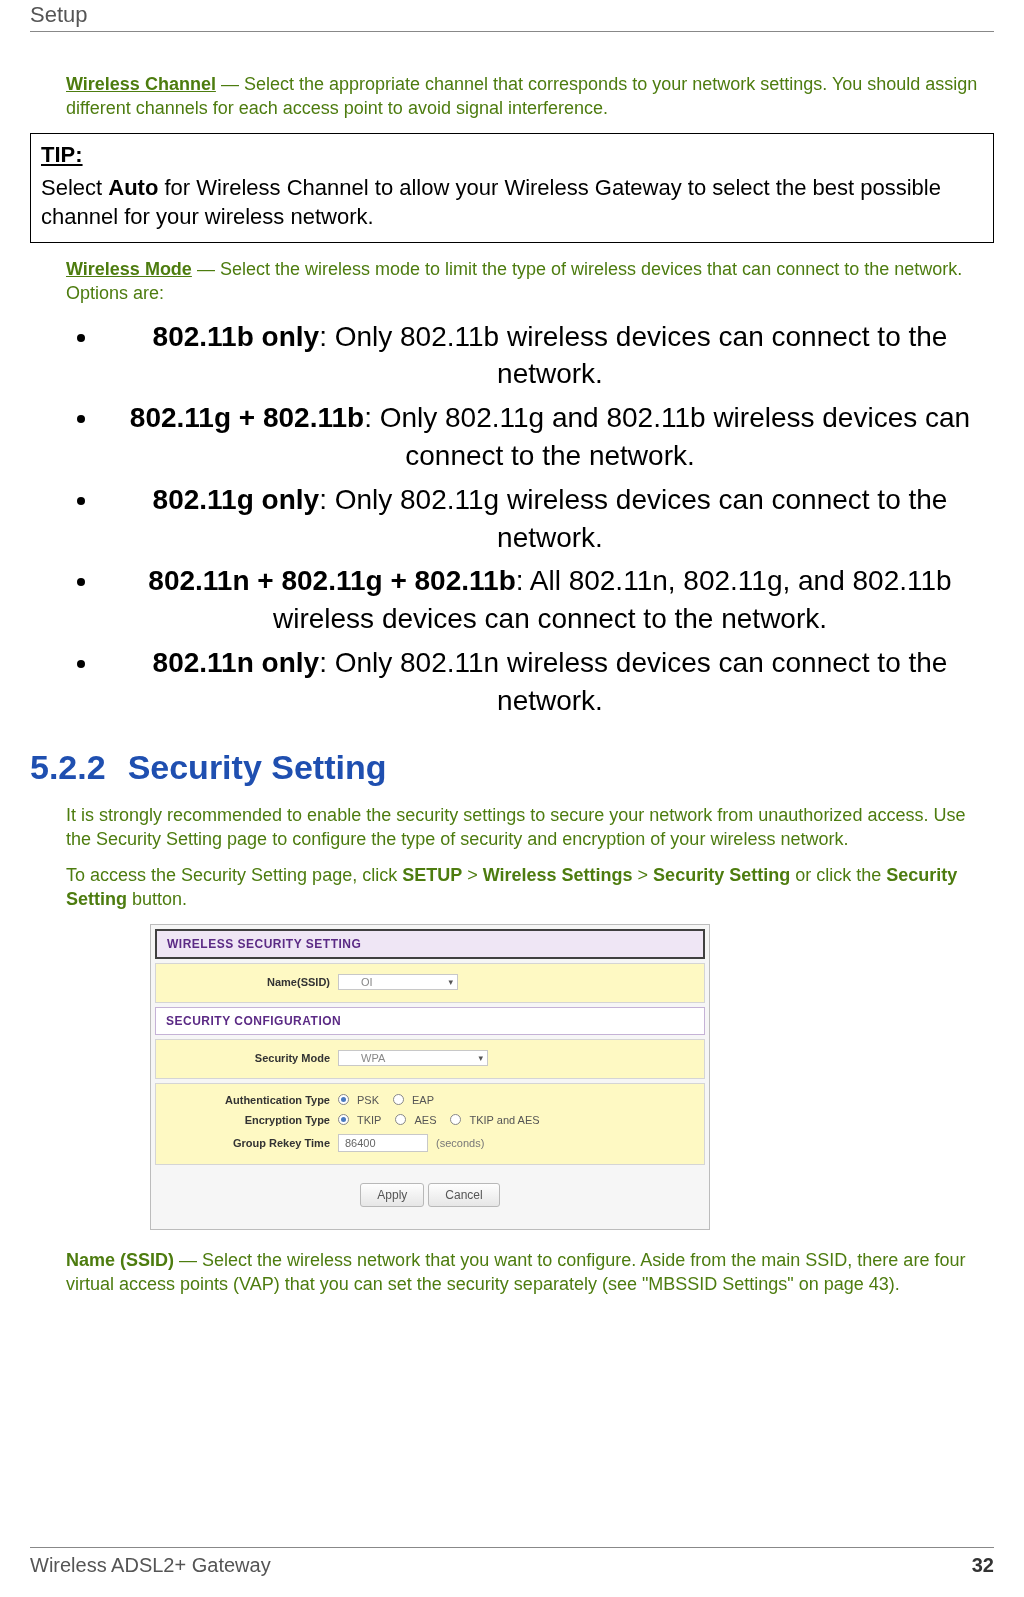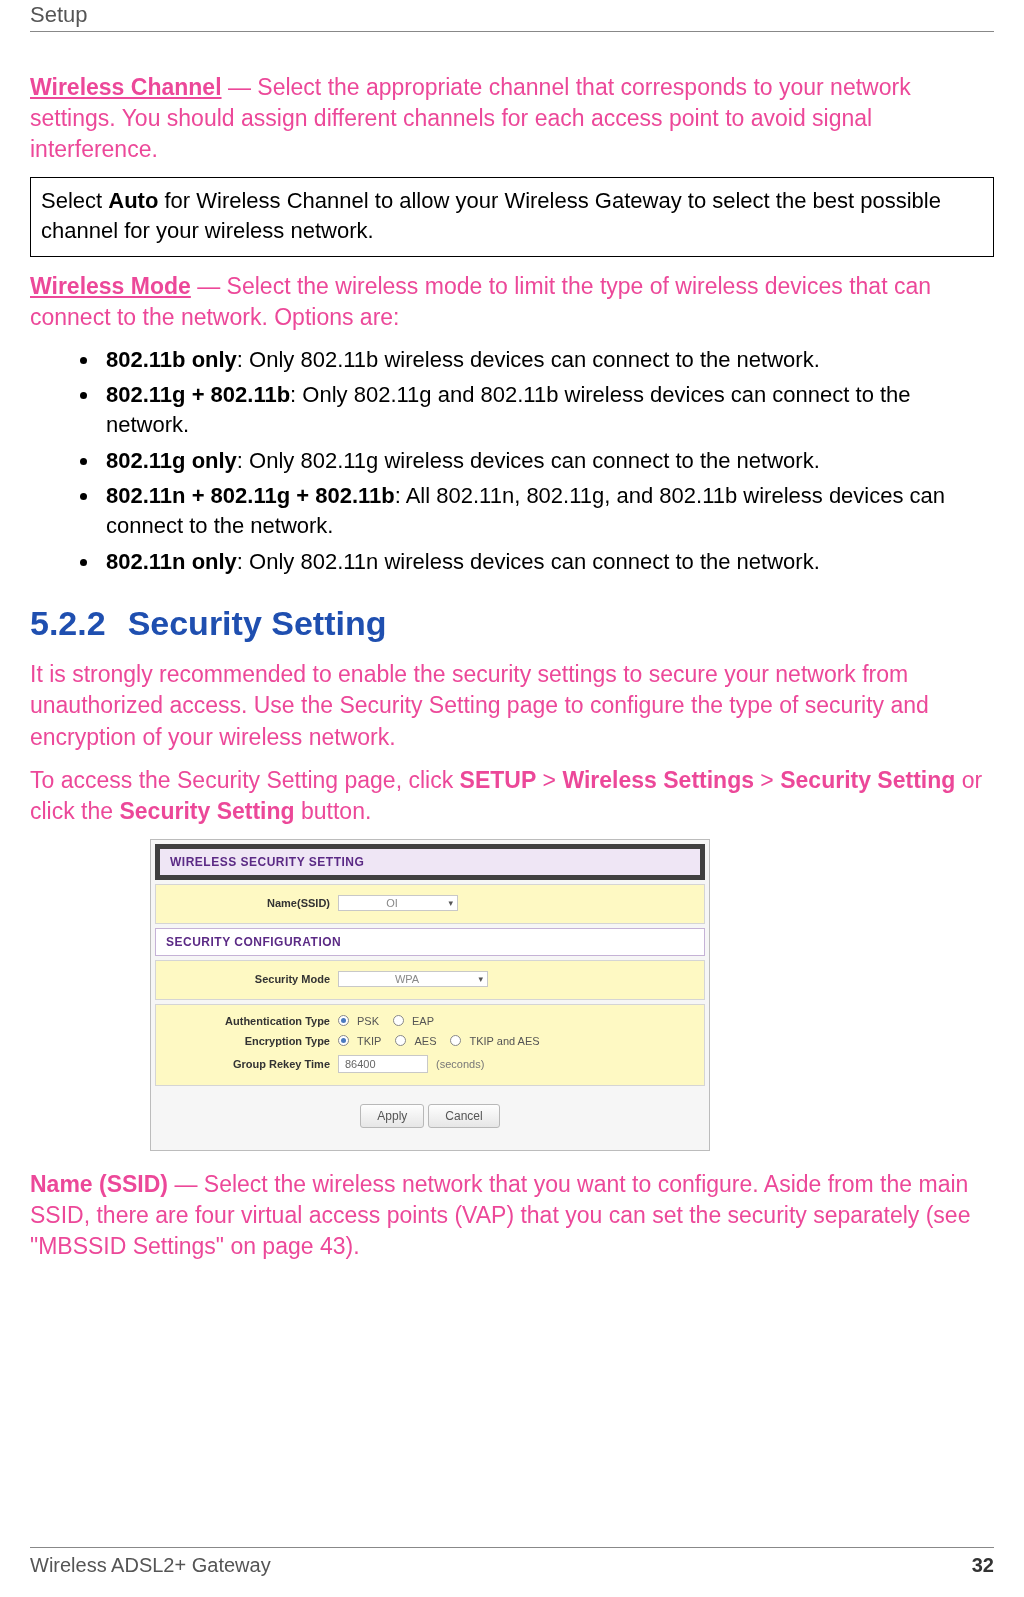--- a/index.html
+++ b/index.html
@@ -12,58 +12,59 @@
       position: relative;
     }
     .chapter-header {
       font-size: 22px;
       color: #555;
       padding: 2px 0 3px;
       border-bottom: 1px solid #888;
       margin-bottom: 40px;
     }
     .para {
-      font-size: 23px;
+      font-size: 18px;
       line-height: 1.35;
       margin-bottom: 12px;
-      color: #ec4899;
+      color: #4d7c0f;
+      margin-left: 36px;
     }
     .para .term { font-weight: 700; text-decoration: underline; }
     .para .bold { font-weight: 700; }
     .tip-box {
       border: 1px solid #000;
       padding: 8px 10px 10px;
       margin: 10px 0 14px;
     }
     .tip-label { font-weight: 700; text-decoration: underline; font-size: 22px; margin-bottom: 5px; }
     .tip-text { font-size: 22px; line-height: 1.35; }
     .tip-text .bold { font-weight: 700; }
     ul.modes { list-style: disc; margin: 6px 0 28px 70px; }
-    ul.modes li { font-size: 22px; line-height: 1.35; margin-bottom: 6px; padding-left: 6px; }
+    ul.modes li { font-size: 28px; line-height: 1.35; margin-bottom: 6px; padding-left: 6px; text-align: center; }
     ul.modes li .bold { font-weight: 700; }
     .h2-section {
       font-size: 34px;
       color: #1f4fb0;
       font-weight: 600;
       margin: 22px 0 16px;
     }
     .h2-num { margin-right: 22px; }
     
     .shot-wrap { margin: 10px 0 18px 120px; }
     .admin-shot {
       width: 560px;
       background: #f6f6f6;
       border: 1px solid #bcbcbc;
       font-family: Tahoma, Arial, sans-serif;
       font-size: 12px;
       color: #444;
     }
     .admin-shot .hdr {
       background: #efe6f5;
-      border: 5px solid #404040;
+      border: 2px solid #404040;
       margin: 4px 4px 0;
       padding: 6px 10px;
       font-weight: 700;
       color: #5b2a85;
       letter-spacing: 0.5px;
       font-size: 12px;
     }
     .admin-shot .subhdr {
       background: #fff;
       border: 1px solid #c5b2d6;
@@ -77,21 +78,21 @@
     .admin-shot .row-block {
       background: #fef9c3;
       border: 1px solid #d5d5d5;
       margin: 4px 4px 0;
       padding: 10px 14px 12px;
     }
     .admin-row { display: flex; align-items: center; margin-bottom: 8px; font-size: 12px; }
     .admin-row:last-child { margin-bottom: 0; }
     .admin-label { width: 160px; text-align: right; margin-right: 8px; font-weight: 700; color: #333; font-size: 11px; }
     .admin-ctrl { flex: 1; display: flex; align-items: center; gap: 8px; color: #777; font-size: 11px; }
-    .sel { border: 1px solid #c8c8c8; background: #fff; padding: 1px 18px 1px 6px; position: relative; min-width: 120px; color: #888; font-size: 11px; text-align: center; }
+    .sel { border: 1px solid #c8c8c8; background: #fff; padding: 1px 18px 1px 22px; position: relative; min-width: 120px; color: #888; font-size: 11px; }
     .sel .caret { position: absolute; right: 4px; top: 50%; transform: translateY(-50%); font-size: 9px; color: #555; }
     .txt { border: 1px solid #c8c8c8; background: #fff; padding: 2px 6px; min-width: 90px; font-size: 11px; color: #666; }
     .radio { width: 11px; height: 11px; border: 1px solid #888; border-radius: 50%; display: inline-flex; align-items: center; justify-content: center; background: #fff; }
     .radio.checked::after { content: ""; width: 5px; height: 5px; border-radius: 50%; background: #4a7abf; }
     .opt-label { color: #555; margin-right: 6px; font-size: 11px; }
     .btn-row { display: flex; justify-content: center; gap: 4px; padding: 14px 0 18px; background: #f6f6f6; margin: 4px; }
     .shot-btn { border: 1px solid #b8b8b8; border-radius: 3px; padding: 4px 16px; background: linear-gradient(#fefefe,#e6e6e6); font-size: 12px; color: #555; }
     .footer {
       position: absolute;
       bottom: 20px;
@@ -109,20 +110,21 @@
 </head>
 <body>
 
 <div class="chapter-header">Setup</div>
 
 <p class="para">
   <span class="term">Wireless Channel</span><span> — Select the appropriate channel that corresponds to your network settings. You should assign different channels for each access point to avoid signal interference.</span>
 </p>
 
 <div class="tip-box">
+  <div class="tip-label">TIP:</div>
   <div class="tip-text">
     <span>Select </span><span class="bold">Auto</span><span> for Wireless Channel to allow your Wireless Gateway to select the best possible channel for your wireless network.</span>
   </div>
 </div>
 
 <p class="para">
   <span class="term">Wireless Mode</span><span> — Select the wireless mode to limit the type of wireless devices that can connect to the network. Options are:</span>
 </p>
 
 <ul class="modes" id="modes-list">

